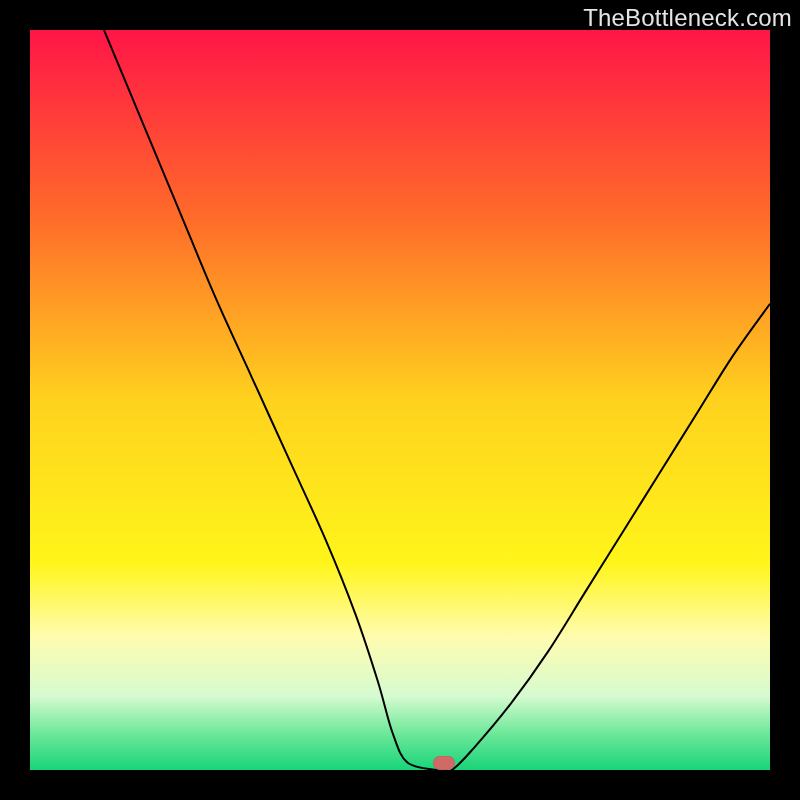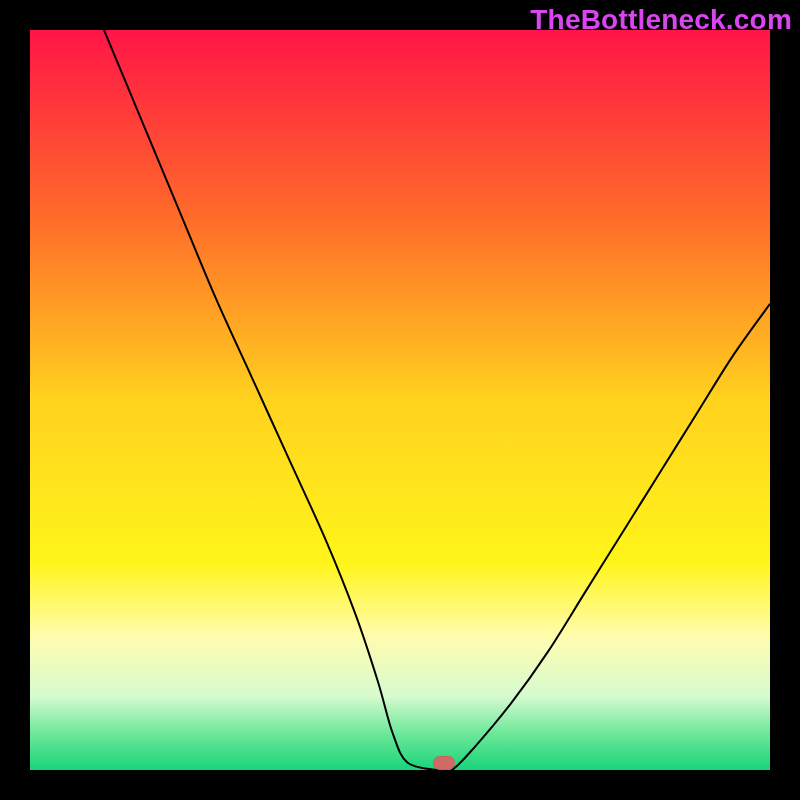--- a/index.html
+++ b/index.html
@@ -29,23 +29,23 @@
   .plot svg {
     display: block;
     width: 740px;
     height: 740px;
   }
   .watermark {
     position: absolute;
     top: 4px;
     right: 8px;
     font-family: Arial, Helvetica, sans-serif;
-    font-size: 28px;
-    font-weight: 700;
-    color: #d946ef;
+    font-size: 24px;
+    font-weight: 400;
+    color: #e5e5e5;
     letter-spacing: 0.2px;
     user-select: none;
   }
   .marker {
     position: absolute;
     width: 22px;
     height: 14px;
     border-radius: 7px;
     background: #cf6a66;
     transform: translate(-50%, -50%);

